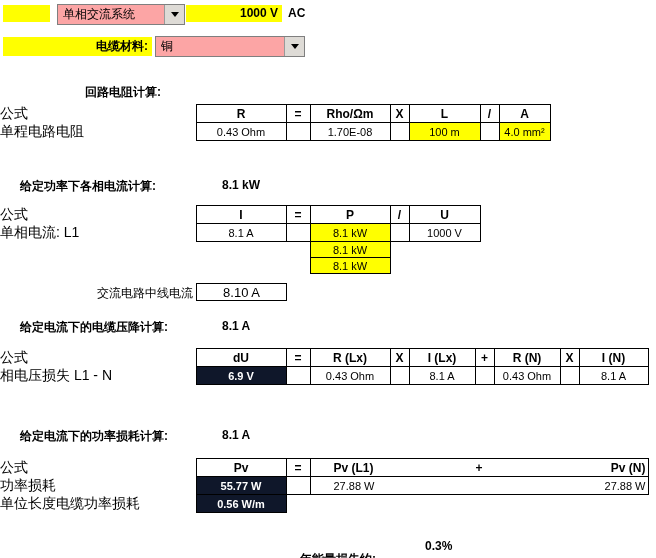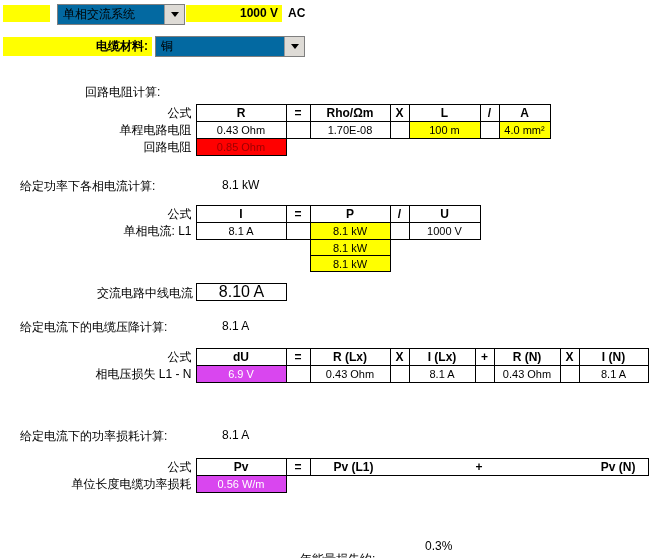--- a/index.html
+++ b/index.html
@@ -5,53 +5,53 @@
   html,body{margin:0;padding:0;}
   body{
     width:656px;height:558px;position:relative;background:#fff;
     font-family:"Liberation Sans","DejaVu Sans",sans-serif;
     font-size:11px;color:#000;overflow:hidden;
   }
   .abs{position:absolute;}
   
   .ycell{background:#FFFF00;}
   .dropdown{
-    background:#0369a1;border:1px solid #7f7f7f;display:flex;align-items:center;
+    background:#fca5a5;border:1px solid #7f7f7f;display:flex;align-items:center;
     box-sizing:border-box;font-size:12px;
   }
   .dd-text{flex:1;padding-left:5px;white-space:nowrap;overflow:hidden;}
   .dd-btn{
     width:19px;align-self:stretch;background:#dedbd6;border-left:1px solid #9a9a9a;
     display:flex;align-items:center;justify-content:center;
   }
   .tri{width:0;height:0;border-left:4px solid transparent;border-right:4px solid transparent;border-top:5px solid #000;}
   .bold{font-weight:bold;}
   .f12{font-size:12px;}
   .right{text-align:right;}
   
-  .h{position:absolute;font-weight:normal;font-size:12px;white-space:nowrap;}
+  .h{position:absolute;font-weight:bold;font-size:12px;white-space:nowrap;}
   
   .t{position:absolute;border-collapse:collapse;table-layout:fixed;}
   .t td{
     border:1px solid #000;height:16px;padding:0;text-align:center;
     font-size:11px;white-space:nowrap;overflow:hidden;box-sizing:border-box;
   }
-  .t td.lbl{border:none;text-align:right;padding-right:4px;font-size:12px;}
+  .t td.lbl{border:none;text-align:left;padding-right:4px;font-size:14px;}
   .t td.hdr{font-weight:bold;font-size:12px;}
   .t td.nob{border:none;}
   .t td.yellow{background:#FFFF00;}
   .t td.red{background:#FF0000;color:#9C0000;}
-  .t td.green{background:#d946ef;color:#FFFFFF;}
+  .t td.green{background:#0f172a;color:#FFFFFF;font-weight:bold;}
   .t td.wide{position:relative;}
   .wl{position:absolute;left:6px;top:50%;transform:translateY(-50%);margin-left:17px;}
   .wc{position:absolute;left:50%;top:50%;transform:translate(-50%,-50%);}
-  .wr{position:absolute;right:12px;top:50%;transform:translateY(-50%);}
+  .wr{position:absolute;right:2px;top:50%;transform:translateY(-50%);}
   .boxcell{
     position:absolute;border:1px solid #000;box-sizing:border-box;
-    display:flex;align-items:center;justify-content:center;font-size:16px;
+    display:flex;align-items:center;justify-content:center;font-size:13px;
   }
   .sidelabel{position:absolute;text-align:right;font-size:12px;white-space:nowrap;}
 </style>
 </head>
 <body>
 
 <div class="abs ycell" style="left:3px;top:5px;width:47px;height:17px;"></div>
 
 <div class="abs dropdown" style="left:57px;top:4px;width:128px;height:21px;">
   <span class="dd-text">单相交流系统</span>
@@ -99,30 +99,20 @@
   </tr>
   <tr>
     <td class="lbl">单程电路电阻</td>
     <td>0.43 Ohm</td>
     <td></td>
     <td>1.70E-08</td>
     <td></td>
     <td class="yellow">100 m</td>
     <td></td>
     <td class="yellow">4.0 mm²</td>
-  </tr>
-  <tr>
-    <td class="lbl">回路电阻</td>
-    <td class="red">0.85 Ohm</td>
-    <td class="nob"></td>
-    <td class="nob"></td>
-    <td class="nob"></td>
-    <td class="nob"></td>
-    <td class="nob"></td>
-    <td class="nob"></td>
   </tr>
 </tbody>
   </table>
 
 <div class="h" style="left:20px;top:178px;">给定功率下各相电流计算:</div>
 <div class="h" style="left:222px;top:178px;">8.1 kW</div>
 
 <table class="t" style="left:0;top:205px;">
   <colgroup>
     <col style="width:196px">
@@ -230,20 +220,29 @@
     <td class="lbl">公式</td>
     <td class="hdr">Pv</td>
     <td class="hdr">=</td>
     <td class="wide">
       <span class="wl bold f12">Pv (L1)</span>
       <span class="wc bold f12">+</span>
       <span class="wr bold f12">Pv (N)</span>
     </td>
   </tr>
   <tr>
+    <td class="lbl">功率损耗</td>
+    <td class="green">55.77 W</td>
+    <td></td>
+    <td class="wide">
+      <span class="wl">27.88 W</span>
+      <span class="wr">27.88 W</span>
+    </td>
+  </tr>
+  <tr>
     <td class="lbl">单位长度电缆功率损耗</td>
     <td class="green">0.56 W/m</td>
     <td class="nob"></td>
     <td class="nob"></td>
   </tr>
 </tbody>
   </table>
 
 <div class="h" style="left:300px;top:551px;">年能量损失约:</div>
 <div class="h" style="left:425px;top:539px;text-align:center;">0.3%</div>

